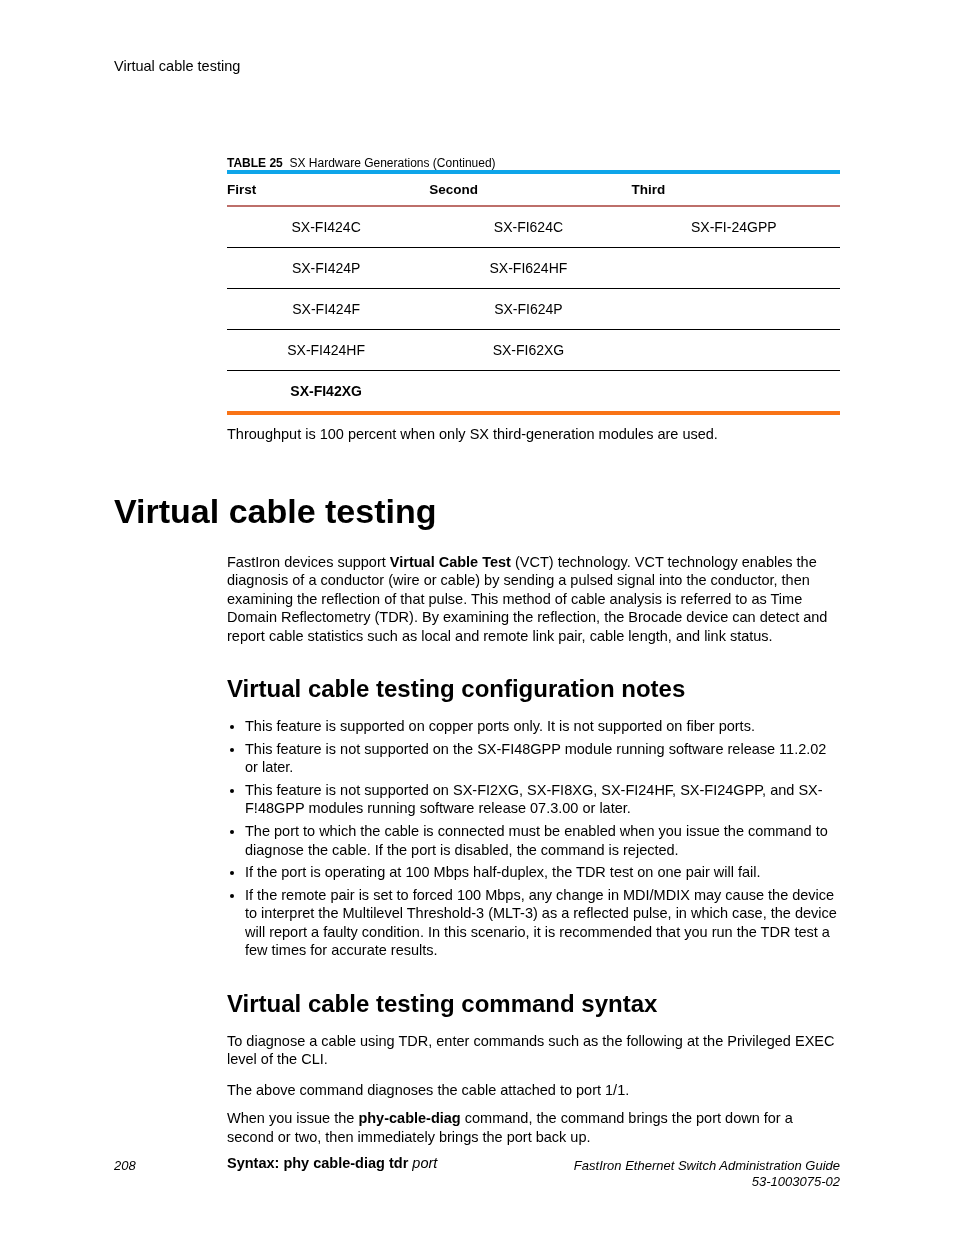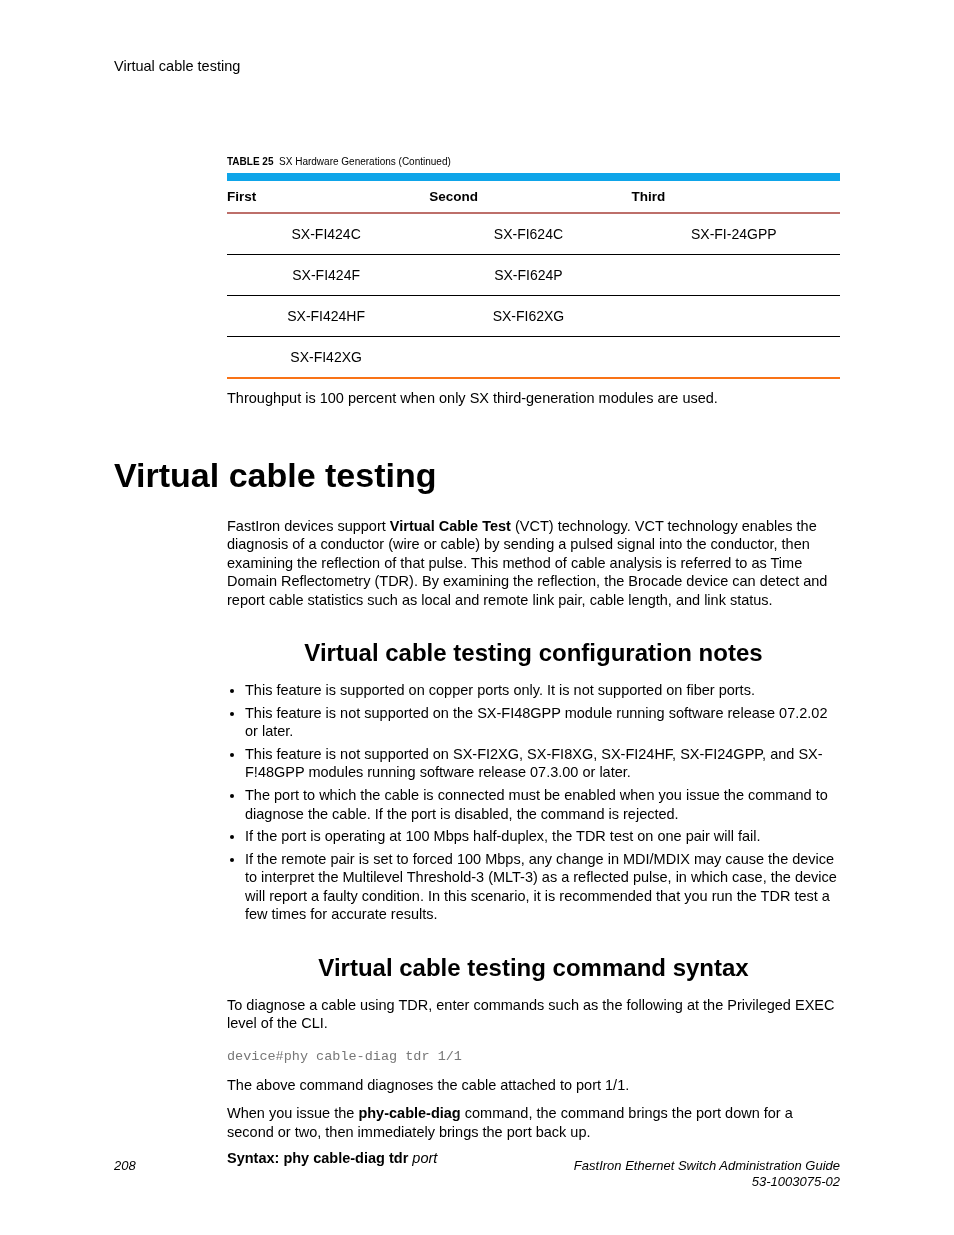--- a/index.html
+++ b/index.html
@@ -18,42 +18,41 @@
     top: 58px;
     width: 726px;
   }
   .running-head {
     font-size: 14.5px;
     color: #000;
     margin-bottom: 82px;
   }
   .indent-block { margin-left: 113px; }
   .table-caption {
-    font-size: 10px;
-    margin-bottom: 6px;
+    font-size: 12px;
   }
   .table-caption b { font-weight: bold; }
   table.hw {
     width: 613px;
     border-collapse: collapse;
     font-size: 14px;
   }
-  table.hw thead tr { border-top: 8px solid #0ea5e9; border-bottom: 2px solid #bd6f6a; }
+  table.hw thead tr { border-top: 4px solid #0ea5e9; border-bottom: 2px solid #bd6f6a; }
   table.hw thead th {
     text-align: left;
     font-weight: bold;
     padding: 8px 4px 8px 0;
     font-size: 13.5px;
   }
   table.hw tbody td {
     padding: 12px 4px 12px 0;
     vertical-align: top;
   }
   table.hw tbody tr { border-bottom: 1px solid #000; text-align: center; }
-  table.hw tbody tr:last-child { border-bottom: 2px solid #f97316; }
+  table.hw tbody tr:last-child { border-bottom: 4px solid #f97316; font-weight: bold; }
   .col1 { width: 33%; }
   .col2 { width: 33%; }
   .col3 { width: 34%; }
   .para {
     font-size: 14.5px;
     line-height: 1.28;
     margin-top: 10px;
   }
   h1.section {
     font-family: "Arial Narrow", Arial, sans-serif;
@@ -62,21 +61,20 @@
     font-size: 34px;
     margin: 48px 0 22px 0;
     letter-spacing: 0px;
   }
   h2.sub {
     font-family: "Arial Narrow", Arial, sans-serif;
     font-stretch: condensed;
     font-weight: bold;
     font-size: 24px;
     margin: 30px 0 14px 0;
-    text-align: center;
   }
   ul.notes {
     margin: 0;
     padding-left: 18px;
     font-size: 14.5px;
     line-height: 1.28;
   }
   ul.notes li { margin-bottom: 4px; }
   .code {
     font-family: "Courier New", monospace;
@@ -119,20 +117,25 @@
           <th class="col3">Third</th>
         </tr>
       </thead>
       <tbody>
         <tr>
           <td>SX-FI424C</td>
           <td>SX-FI624C</td>
           <td>SX-FI-24GPP</td>
         </tr>
         <tr>
+          <td>SX-FI424P</td>
+          <td>SX-FI624HF</td>
+          <td></td>
+        </tr>
+        <tr>
           <td>SX-FI424F</td>
           <td>SX-FI624P</td>
           <td></td>
         </tr>
         <tr>
           <td>SX-FI424HF</td>
           <td>SX-FI62XG</td>
           <td></td>
         </tr>
         <tr>
@@ -150,32 +153,31 @@
 
   <div class="indent-block">
     <div class="para" style="margin-top:16px">
       <span>FastIron devices support </span><b>Virtual Cable Test</b><span> (VCT) technology. VCT technology enables the diagnosis of a conductor (wire or cable) by sending a pulsed signal into the conductor, then examining the reflection of that pulse. This method of cable analysis is referred to as Time Domain Reflectometry (TDR). By examining the reflection, the Brocade device can detect and report cable statistics such as local and remote link pair, cable length, and link status.</span>
     </div>
 
     <h2 class="sub">Virtual cable testing configuration notes</h2>
 
     <ul class="notes">
       <li>This feature is supported on copper ports only. It is not supported on fiber ports.</li>
-      <li>This feature is not supported on the SX-FI48GPP module running software release 07.2.02 or later.</li>
+      <li>This feature is not supported on the SX-FI48GPP module running software release 11.2.02 or later.</li>
       <li>This feature is not supported on SX-FI2XG, SX-FI8XG, SX-FI24HF, SX-FI24GPP, and SX-F!48GPP modules running software release 07.3.00 or later.</li>
       <li>The port to which the cable is connected must be enabled when you issue the command to diagnose the cable. If the port is disabled, the command is rejected.</li>
       <li>If the port is operating at 100 Mbps half-duplex, the TDR test on one pair will fail.</li>
       <li>If the remote pair is set to forced 100 Mbps, any change in MDI/MDIX may cause the device to interpret the Multilevel Threshold-3 (MLT-3) as a reflected pulse, in which case, the device will report a faulty condition. In this scenario, it is recommended that you run the TDR test a few times for accurate results.</li>
     </ul>
 
     <h2 class="sub">Virtual cable testing command syntax</h2>
 
     <div class="para" style="margin-top:0">To diagnose a cable using TDR, enter commands such as the following at the Privileged EXEC level of the CLI.</div>
 
-    <div class="code">device#phy cable-diag tdr 1/1</div>
 
     <div class="para" style="margin-top:12px">The above command diagnoses the cable attached to port 1/1.</div>
 
     <div class="para">
       <span>When you issue the </span><b>phy-cable-diag</b><span> command, the command brings the port down for a second or two, then immediately brings the port back up.</span>
     </div>
 
     <div class="syntax">
       <b>Syntax: phy cable-diag tdr </b><i>port</i>
     </div>

